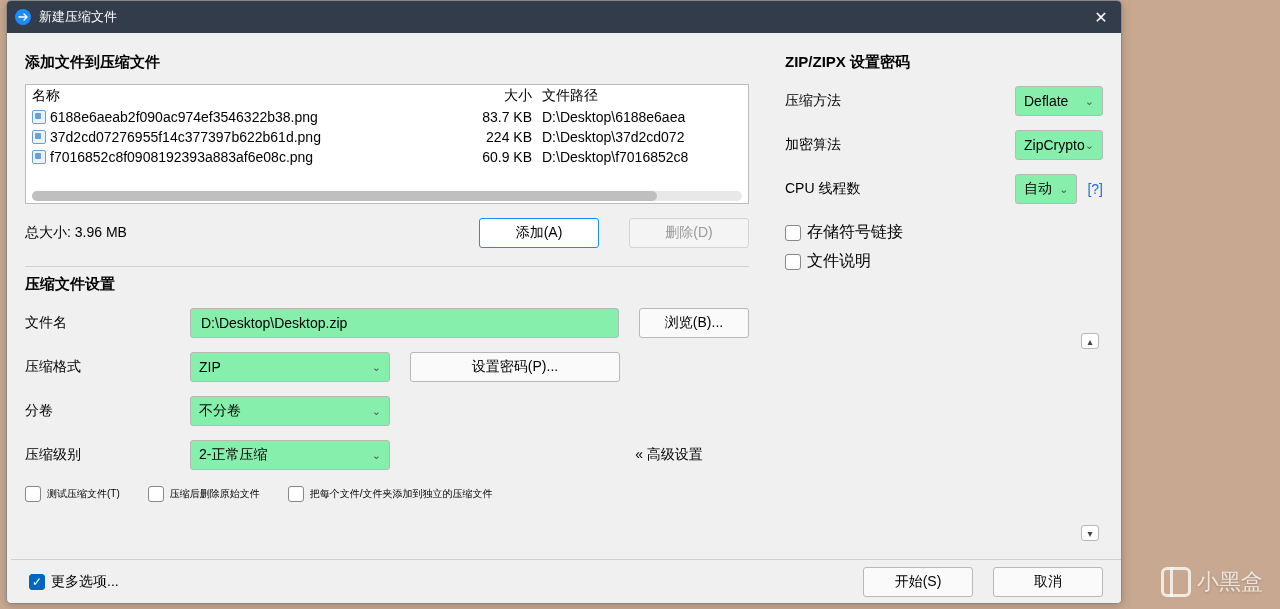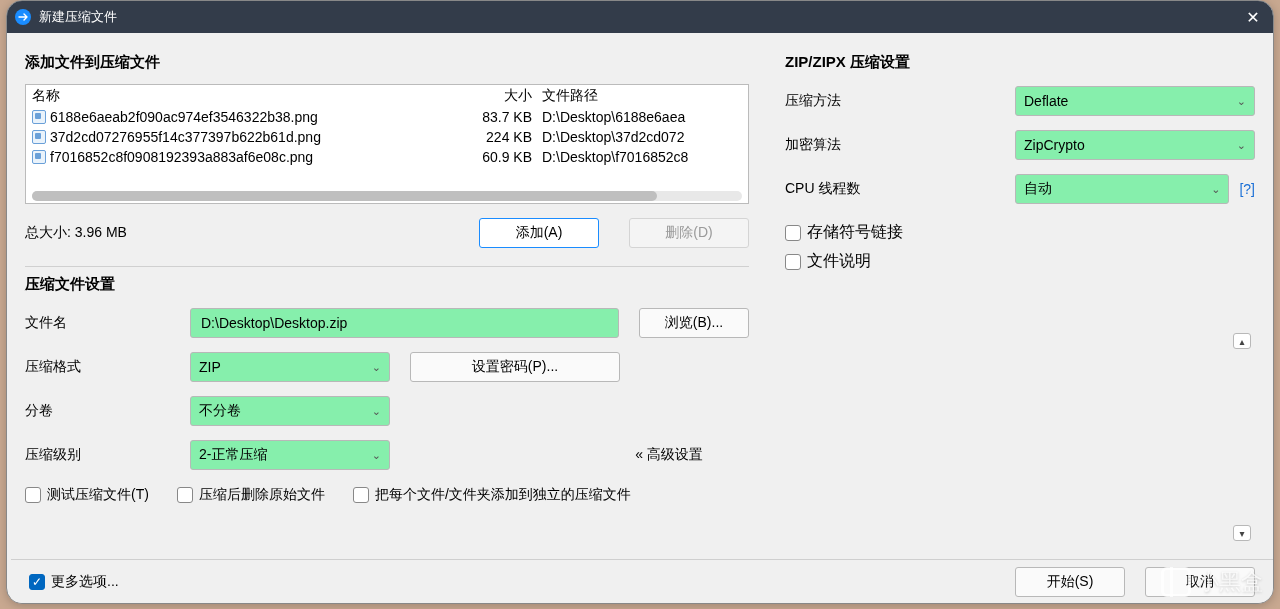--- a/index.html
+++ b/index.html
@@ -1,19 +1,19 @@
 <!DOCTYPE html>
 <html><head>
 <meta charset="utf-8">
 <style>
   * { box-sizing: border-box; font-family: "Microsoft YaHei", "Segoe UI", sans-serif; }
   html, body { margin: 0; padding: 0; width: 1280px; height: 609px; background: #c8a890; overflow: hidden; }
   .window {
-    position: absolute; left: 6px; top: 0; width: 1268px; height: 604px;
-    background: #f0f0f0; border: 1px solid #888; border-radius: 16px; overflow: hidden;
+    position: absolute; left: 6px; top: 0; width: 1116px; height: 604px;
+    background: #f0f0f0; border: 1px solid #888; border-radius: 5px; overflow: hidden;
     box-shadow: 0 2px 10px rgba(0,0,0,0.2);
   }
   .titlebar {
     height: 32px; background: #333c4a; color: #fff; display: flex; align-items: center;
     padding: 0 8px; font-size: 13px;
   }
   .titlebar .app-icon {
     width: 16px; height: 16px; border-radius: 50%; background: #1a8cff;
     display: flex; align-items: center; justify-content: center; margin-right: 8px;
     font-size: 11px; color: #fff;
@@ -81,21 +81,21 @@
   }
   .select { cursor: pointer; }
   .select .chev {
     position: absolute; right: 8px; top: 50%; transform: translateY(-50%);
     font-size: 11px; color: #555;
   }
   .text-input input {
     border: none; outline: none; width: 100%; height: 100%; font-size: 14px; background: transparent;
   }
 
-  .checkbox-row { display: flex; align-items: center; font-size: 14px; gap: 28px; margin-top: 16px; flex-wrap: wrap; }
+  .checkbox-row { display: flex; align-items: center; font-size: 10px; gap: 28px; margin-top: 16px; flex-wrap: wrap; }
   .chk { display: inline-flex; align-items: center; gap: 6px; cursor: pointer; }
   .chk .box {
     width: 16px; height: 16px; border: 1px solid #888; border-radius: 3px; background: #fff;
     display: inline-flex; align-items: center; justify-content: center; font-size: 12px; color: #fff;
   }
   .chk.checked .box { background: #0067c0; border-color: #0067c0; }
   .chk.checked .box::after { content: "✓"; }
 
   
   .right-form-row { display: flex; align-items: center; font-size: 14px; margin: 14px 0; }
@@ -230,21 +230,21 @@
             <span>压缩后删除原始文件</span>
           </label>
         <label class="chk">
             <span class="box"></span>
             <span>把每个文件/文件夹添加到独立的压缩文件</span>
           </label>
       </div>
     </div>
 
     <div class="right-pane">
-      <h3>ZIP/ZIPX 压缩设置</h3>
+      <h3>ZIP/ZIPX 设置密码</h3>
 
       <div class="right-form-row">
         <div class="rlabel">压缩方法</div>
         <div class="select">
           <span>Deflate</span>
           <span class="chev">⌄</span>
         </div>
       </div>
 
       <div class="right-form-row">

